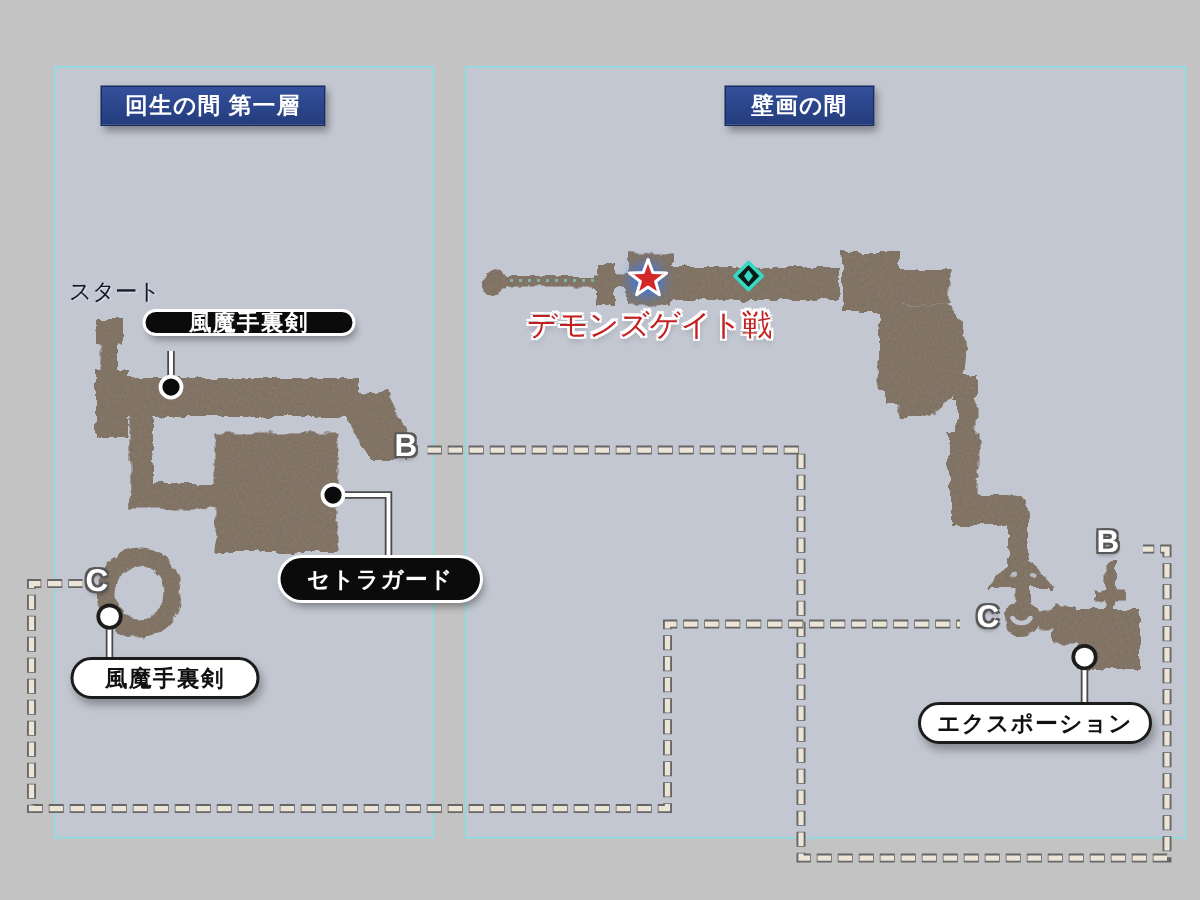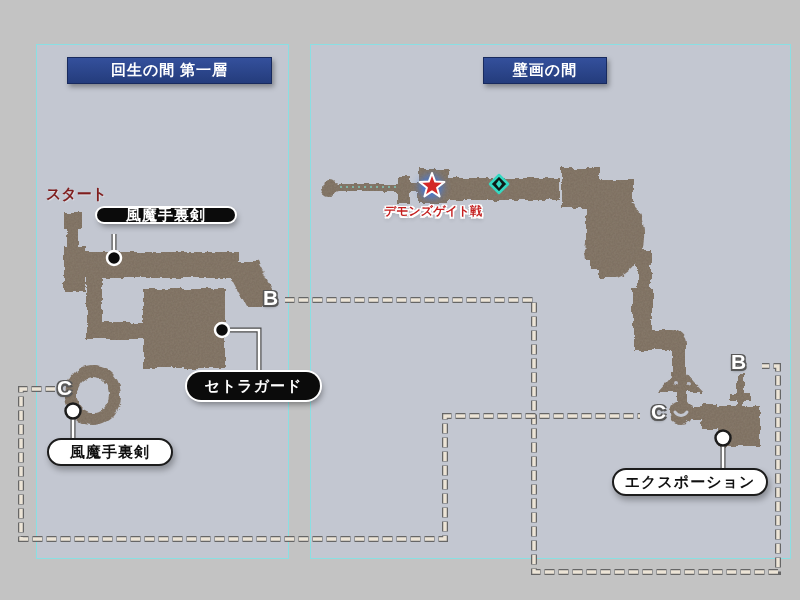--- a/index.html
+++ b/index.html
@@ -22,40 +22,40 @@
   #panel-left{left:36px;top:44px;width:253px;height:515px;}
   #panel-right{left:310px;top:44px;width:481px;height:515px;}
   .title-box{
     position:absolute;display:flex;align-items:center;justify-content:center;
     background:linear-gradient(180deg,#34509c 0%,#243c7c 100%);
     border:1px solid #182a5e;box-sizing:border-box;
     box-shadow:2px 3px 5px rgba(0,0,0,.35);
     color:#fff;font-family:"Liberation Serif","DejaVu Serif",serif;
     font-weight:bold;font-size:15px;letter-spacing:1px;
   }
-  #title-left{left:67px;top:57px;width:205px;height:27px;}
-  #title-right{left:483px;top:57px;width:124px;height:27px;}
+  #title-left{left:67px;top:57px;width:150px;height:27px;}
+  #title-right{left:483px;top:57px;width:100px;height:27px;}
   svg.overlay{position:absolute;left:0;top:0;pointer-events:none;}
   .map{fill:var(--map_fill);}
   .bghole{fill:var(--panel_bg);}
   .smile{stroke:var(--panel_bg);stroke-width:3;fill:none;stroke-linecap:round;}
   .route-under{fill:none;stroke:var(--dash_dark);stroke-width:6;stroke-dasharray:10 4;stroke-dashoffset:.5;}
   .route-over{fill:none;stroke:var(--dash_light);stroke-width:3.5;stroke-dasharray:9 5;}
   .conn-under{fill:none;stroke:#4a4a4a;stroke-width:5;}
   .conn-over{fill:none;stroke:#ffffff;stroke-width:2.6;}
   .dot-black{fill:var(--pill_black);stroke:#ffffff;stroke-width:2.5;}
   .dot-white{fill:#ffffff;stroke:#1c1c1c;stroke-width:2.5;}
   .label{position:absolute;white-space:nowrap;}
-  .start-label{font-size:15px;font-weight:bold;color:#7f1d1d;text-shadow:1px 1px 1px rgba(255,255,255,.45);}
+  .start-label{font-size:15px;font-weight:normal;color:#0f172a;text-shadow:1px 1px 1px rgba(255,255,255,.45);}
   .gate-letter{
     font-size:21px;font-weight:bold;color:#fff;
     text-shadow:-1.5px -1.5px 0 #585858,1.5px -1.5px 0 #585858,-1.5px 1.5px 0 #585858,1.5px 1.5px 0 #585858,0 2px 3px rgba(0,0,0,.35);
   }
   .battle-label{
-    font-size:12px;font-weight:bold;color:var(--battle_text);transform:translateX(-50%);
+    font-size:20px;font-weight:normal;color:var(--battle_text);transform:translateX(-50%);
     text-shadow:-1.5px -1.5px 0 #fff,1.5px -1.5px 0 #fff,-1.5px 1.5px 0 #fff,1.5px 1.5px 0 #fff,
                 -1.5px 0 0 #fff,1.5px 0 0 #fff,0 -1.5px 0 #fff,0 1.5px 0 #fff,0 3px 4px rgba(0,0,0,.3);
   }
   .pill{
     position:absolute;display:flex;align-items:center;justify-content:center;
     border-radius:15px;font-weight:bold;font-size:15px;box-sizing:border-box;letter-spacing:1px;
   }
   .pill-black{
     background:var(--pill_black);color:#fff;
     box-shadow:0 0 0 2px #fff,2px 4px 6px rgba(0,0,0,.4);

